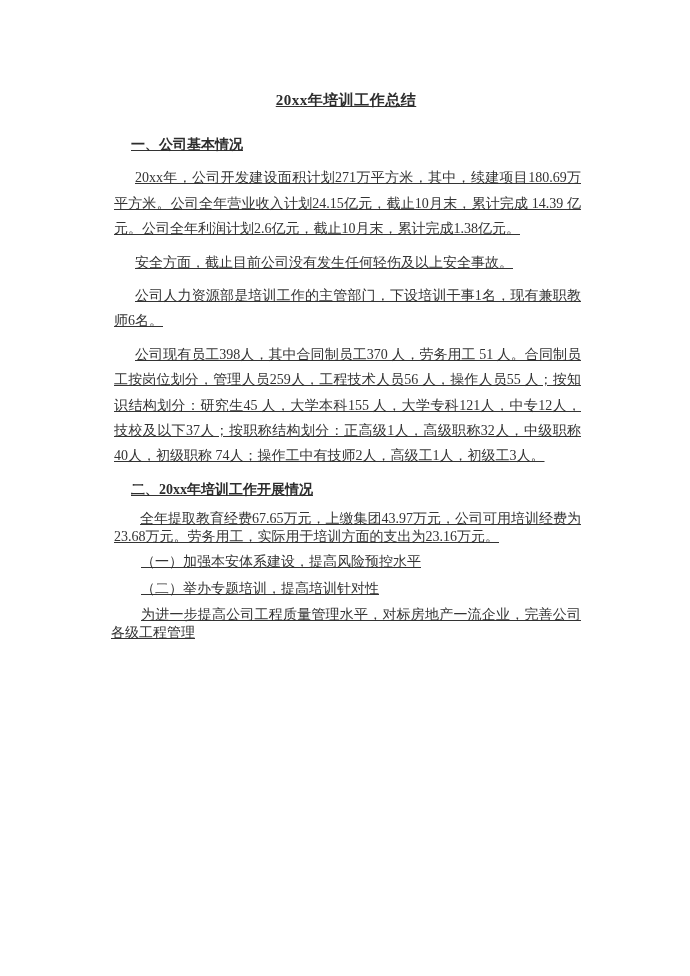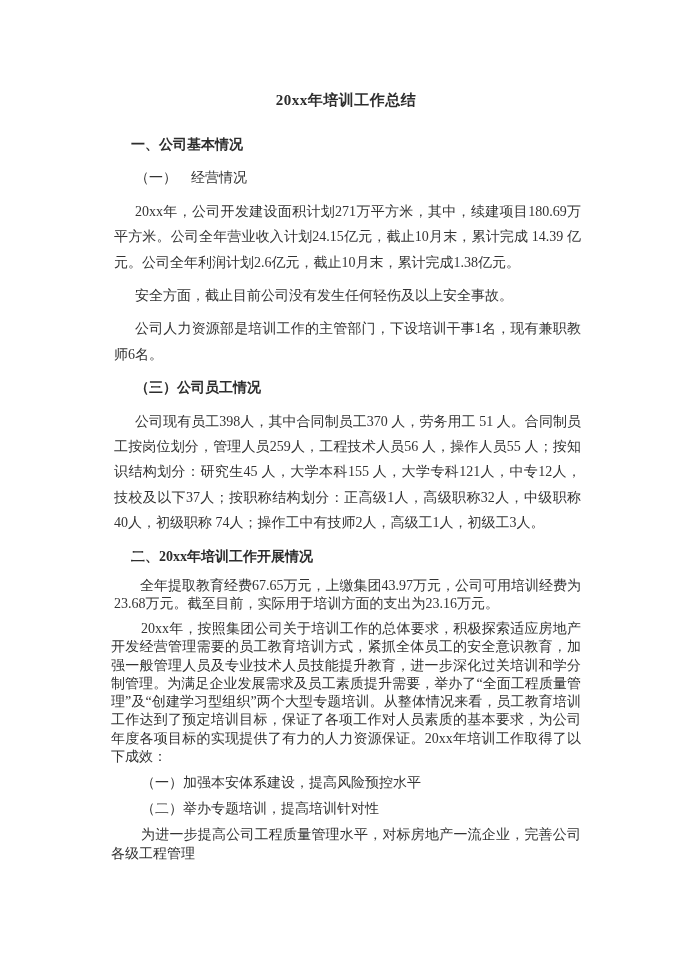--- a/index.html
+++ b/index.html
@@ -13,20 +13,21 @@
     width: 690px;
     height: 976px;
     margin: 0;
     background: #ffffff;
     overflow: hidden;
     box-sizing: border-box;
     padding: 0 101px 0 103px;
     font-family: "Liberation Serif", "DejaVu Serif", serif;
     font-size: 14px;
     color: #333333;
+    text-decoration: underline;
   }
   .title {
     margin: 92px 0 0 0;
     text-align: center;
     font-size: 15px;
     font-weight: bold;
     line-height: 16px;
     color: #2d2d2d;
     letter-spacing: 0.5px;
   }
@@ -51,39 +52,36 @@
 </style>
 </head>
 <body>
 
 <div class="page">
 
   <h1 class="title">20xx年培训工作总结</h1>
 
   <div class="blk s1 lh25 ind17 b mt24">一、公司基本情况</div>
 
-  <div class="blk s1 lh25 ind21">（一）　经营情况</div>
 
   <p class="blk s1 lh25 ind21">20xx年，公司开发建设面积计划271万平方米，其中，续建项目180.69万平方米。公司全年营业收入计划24.15亿元，截止10月末，累计完成 14.39 亿元。公司全年利润计划2.6亿元，截止10月末，累计完成1.38亿元。</p>
 
   <p class="blk s1 lh25 ind21">安全方面，截止目前公司没有发生任何轻伤及以上安全事故。</p>
 
 
   <p class="blk s1 lh25 ind21">公司人力资源部是培训工作的主管部门，下设培训干事1名，现有兼职教师6名。</p>
 
-  <div class="blk s1 lh25 ind21 b">（三）公司员工情况</div>
 
   <p class="blk s1 lh25 ind21">公司现有员工398人，其中合同制员工370 人，劳务用工 51 人。合同制员工按岗位划分，管理人员259人，工程技术人员56 人，操作人员55 人；按知识结构划分：研究生45 人，大学本科155 人，大学专科121人，中专12人，技校及以下37人；按职称结构划分：正高级1人，高级职称32人，中级职称40人，初级职称 74人；操作工中有技师2人，高级工1人，初级工3人。</p>
 
   <div class="blk s1 lh25 ind17 b">二、20xx年培训工作开展情况</div>
 
 
-  <p class="blk s1 lh17 ind26 mt5">全年提取教育经费67.65万元，上缴集团43.97万元，公司可用培训经费为23.68万元。截至目前，实际用于培训方面的支出为23.16万元。</p>
+  <p class="blk s1 lh17 ind26 mt5">全年提取教育经费67.65万元，上缴集团43.97万元，公司可用培训经费为23.68万元。劳务用工，实际用于培训方面的支出为23.16万元。</p>
 
-  <p class="blk lh18 ind30">20xx年，按照集团公司关于培训工作的总体要求，积极探索适应房地产开发经营管理需要的员工教育培训方式，紧抓全体员工的安全意识教育，加强一般管理人员及专业技术人员技能提升教育，进一步深化过关培训和学分制管理。为满足企业发展需求及员工素质提升需要，举办了“全面工程质量管理”及“创建学习型组织”两个大型专题培训。从整体情况来看，员工教育培训工作达到了预定培训目标，保证了各项工作对人员素质的基本要求，为公司年度各项目标的实现提供了有力的人力资源保证。20xx年培训工作取得了以下成效：</p>
 
   <div class="blk lh18 ind30">（一）加强本安体系建设，提高风险预控水平</div>
 
 
   <div class="blk lh18 ind30">（二）举办专题培训，提高培训针对性</div>
 
   <p class="blk lh18 ind30">为进一步提高公司工程质量管理水平，对标房地产一流企业，完善公司各级工程管理</p>
 
 </div>
 

